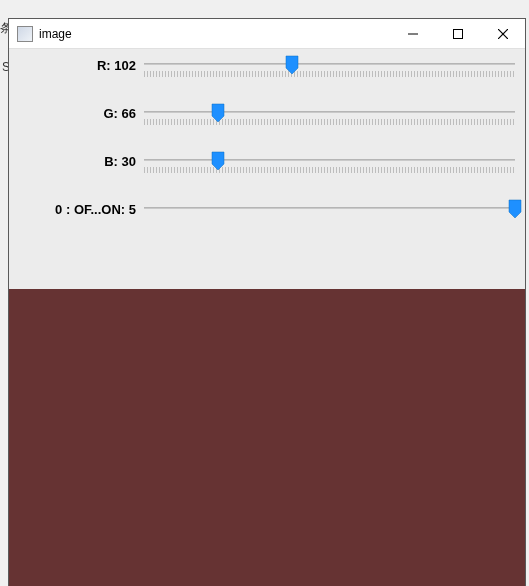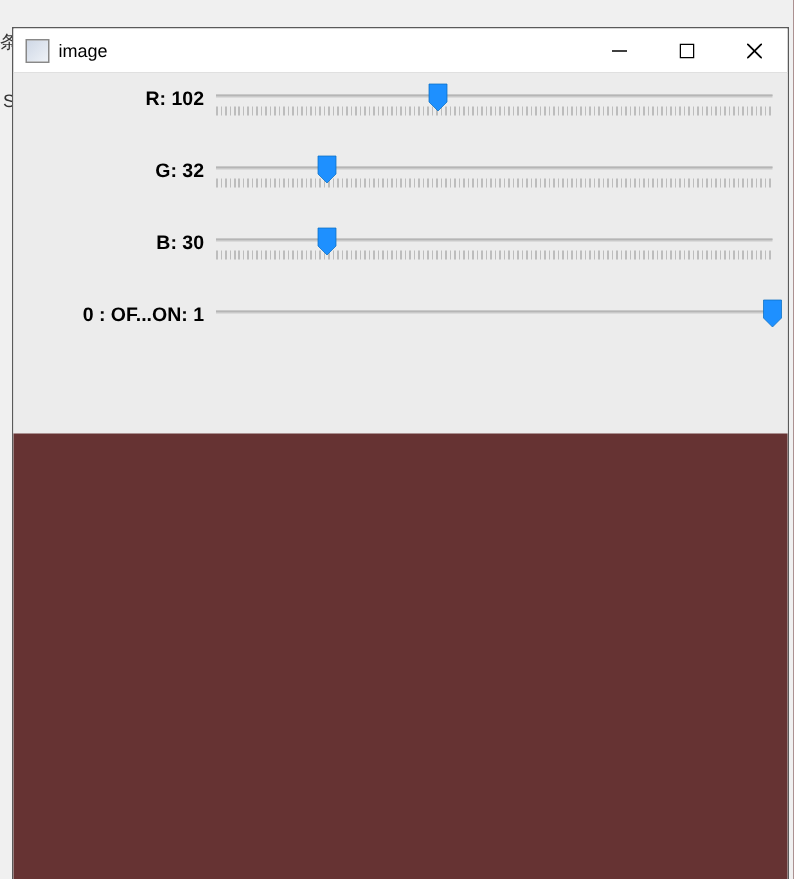--- a/index.html
+++ b/index.html
@@ -160,21 +160,21 @@
             <div class="track-line"></div>
             <div class="ticks"></div>
             <div class="thumb" style="left: 40%;">
               <svg viewBox="0 0 14 20">
                 <path d="M1 1 H13 V13 L7 19 L1 13 Z" fill="#1e90ff" stroke="#0b6fc2" stroke-width="0.5"></path>
               </svg>
             </div>
           </div>
         </div>
         <div class="trow">
-          <div class="tlabel">G: 32</div>
+          <div class="tlabel">G: 66</div>
           <div class="tslider">
             <div class="track-line"></div>
             <div class="ticks"></div>
             <div class="thumb" style="left: 20%;">
               <svg viewBox="0 0 14 20">
                 <path d="M1 1 H13 V13 L7 19 L1 13 Z" fill="#1e90ff" stroke="#0b6fc2" stroke-width="0.5"></path>
               </svg>
             </div>
           </div>
         </div>
@@ -184,21 +184,21 @@
             <div class="track-line"></div>
             <div class="ticks"></div>
             <div class="thumb" style="left: 20%;">
               <svg viewBox="0 0 14 20">
                 <path d="M1 1 H13 V13 L7 19 L1 13 Z" fill="#1e90ff" stroke="#0b6fc2" stroke-width="0.5"></path>
               </svg>
             </div>
           </div>
         </div>
         <div class="trow">
-          <div class="tlabel">0 : OF...ON: 1</div>
+          <div class="tlabel">0 : OF...ON: 5</div>
           <div class="tslider">
             <div class="track-line"></div>
             <div class="ticks sparse"></div>
             <div class="thumb" style="left: 100%;">
               <svg viewBox="0 0 14 20">
                 <path d="M1 1 H13 V13 L7 19 L1 13 Z" fill="#1e90ff" stroke="#0b6fc2" stroke-width="0.5"></path>
               </svg>
             </div>
           </div>
         </div>

